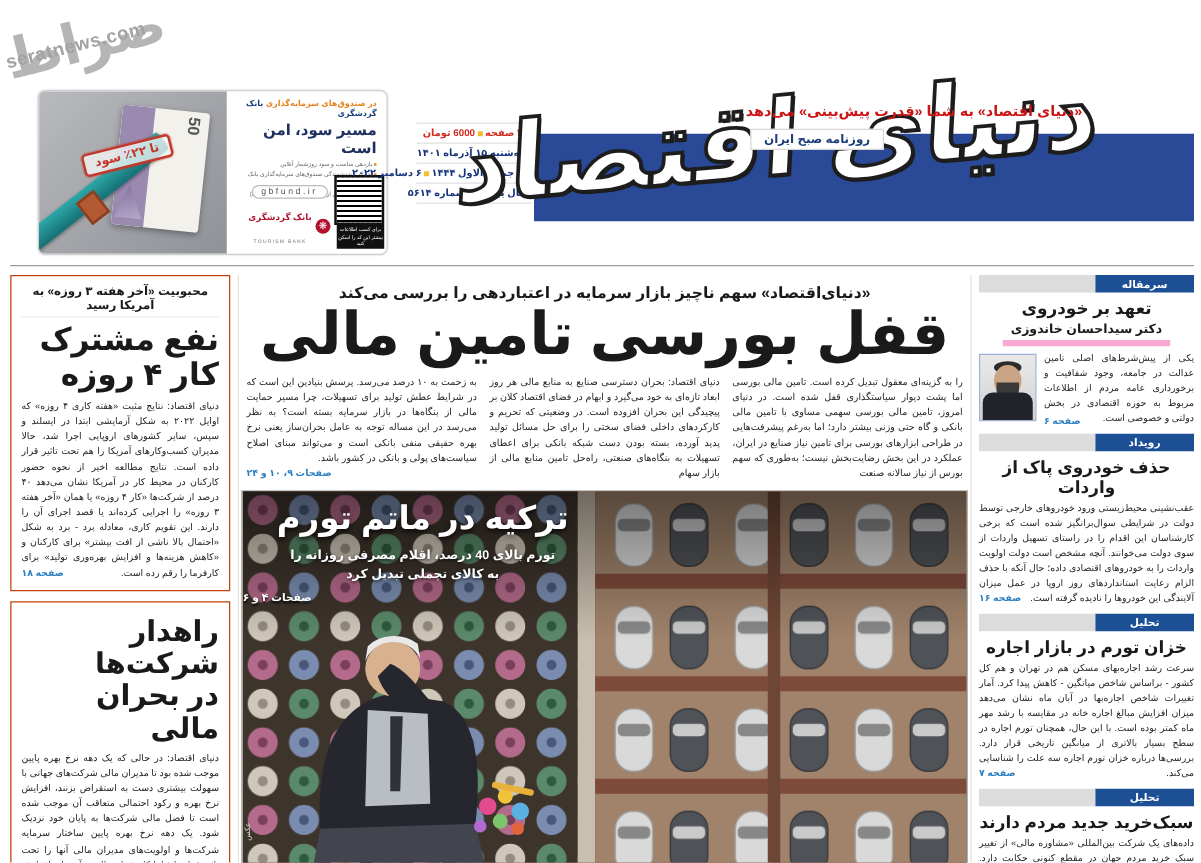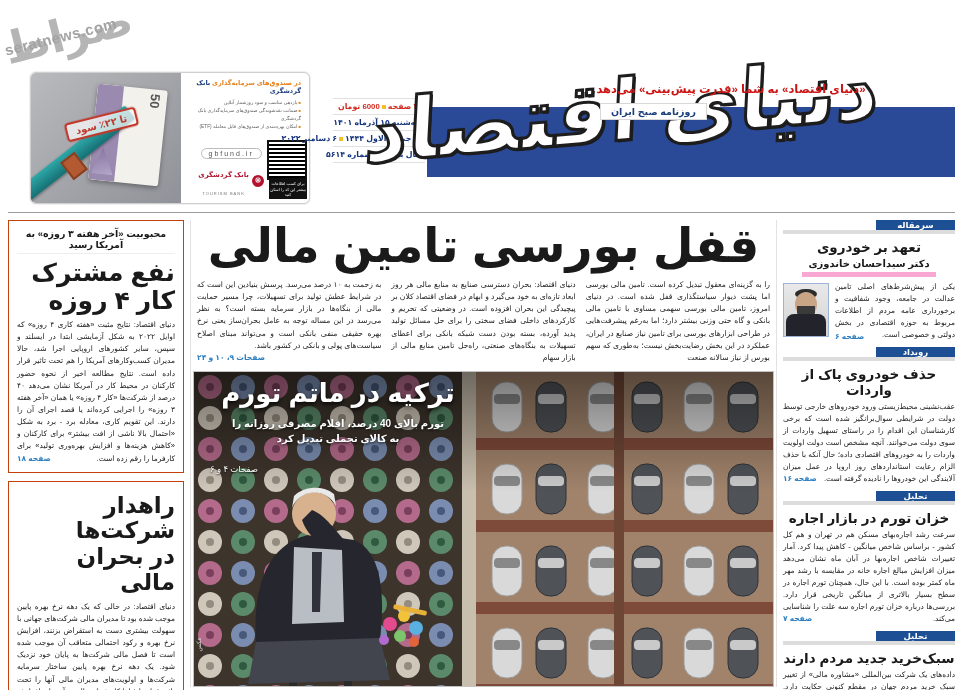--- a/index.html
+++ b/index.html
@@ -64,33 +64,33 @@
   .kicker{font-size:12.5px;font-weight:bold;text-align:center;margin-top:6px;}
   .headline{font-size:47px;font-weight:bold;text-align:center;line-height:1.02;margin-top:2px;letter-spacing:-1px;}
   .lead{display:flex;gap:10px;margin-top:9px;padding:0 4px;}
   .lead .col{flex:1;font-size:7.6px;line-height:1.6;text-align:justify;color:#222;}
   .pageref{color:#2d7fc1;font-weight:bold;}
   .lead .pageref{float:left;}
   
   .photo{margin-top:7px;width:579px;height:314px;position:relative;border:1px solid #c3c3c3;background:#6b4a33;overflow:hidden;}
   .ph-title{position:absolute;left:4px;top:6px;width:280px;text-align:center;color:#fff;font-size:26px;font-weight:bold;text-shadow:0 2px 4px rgba(0,0,0,.85);z-index:5;}
   .ph-sub{position:absolute;left:4px;top:44px;width:280px;text-align:center;color:#fff;font-size:10px;font-weight:bold;line-height:1.5;text-shadow:0 1px 3px rgba(0,0,0,.85);z-index:5;}
-  .ph-pages{position:absolute;left:16px;top:80px;color:#fff;font-size:8.5px;font-weight:normal;text-shadow:0 1px 2px #000;z-index:5;margin-top:12px;}
+  .ph-pages{position:absolute;left:0;top:80px;color:#fff;font-size:8.5px;font-weight:bold;text-shadow:0 1px 2px #000;z-index:5;}
   .ph-credit{position:absolute;left:1px;bottom:34px;color:#eee;font-size:6px;writing-mode:vertical-rl;transform:rotate(180deg);z-index:5;opacity:.85;}
   
   .box{border:1px solid #c2410c;padding:7px 8px;box-sizing:border-box;background:#fff;}
   .box + .box{margin-top:8px;}
   .l-kicker{font-size:9.5px;font-weight:bold;text-align:center;border-bottom:1px solid #eee;padding-bottom:3px;}
   .l-title{font-size:25px;font-weight:bold;text-align:right;line-height:1.12;white-space:pre-line;margin:4px 0 5px;}
   .l-title2{font-size:23px;}
   .l-body{font-size:7.5px;line-height:1.62;text-align:justify;}
   .l-body .pageref{float:left;}
   
   .sec{margin-bottom:6px;}
-  .sec-bar{display:flex;height:14px;flex-direction:column;}
+  .sec-bar{display:flex;height:14px;}
   .sec-label{background:#1c4f94;color:#fff;font-size:8.5px;font-weight:bold;width:46%;display:flex;align-items:center;justify-content:center;}
   .sec-gray{background:#dcdcdc;flex:1;}
   .sec-title{font-size:13.5px;font-weight:bold;text-align:center;margin:5px 0 3px;}
   .sec-author{font-size:10px;font-weight:bold;text-align:center;border-bottom:5px solid #f9a8d4;display:block;width:78%;margin:0 auto 4px;padding-bottom:3px;}
   .sec-body{font-size:7.5px;line-height:1.6;text-align:justify;color:#222;}
   .sec-body .pageref{float:left;}
   .sec-photo{float:left;width:44px;height:52px;border:1px solid #9db4d6;margin:2px 6px 0 0;background:linear-gradient(#e9e9e9,#d2d2d2);position:relative;overflow:hidden;}
   .sp-head{position:absolute;left:11px;top:8px;width:22px;height:24px;border-radius:50% 50% 45% 45%;background:#caa585;}
   .sp-hair{position:absolute;left:11px;top:5px;width:22px;height:10px;border-radius:50%;background:#2c2c2c;}
   .sp-beard{position:absolute;left:13px;top:22px;width:18px;height:12px;border-radius:0 0 45% 45%;background:#3a3a3a;}
@@ -104,20 +104,21 @@
   <div class="wm-logo ltr">صراط</div>
   <div class="wm-site ltr">seratnews.com</div>
 </div>
 
 <div class="abs ad">
   <div class="ad-text">
     <div class="ad-tagline">
       <span class="t1">در صندوق‌های سرمایه‌گذاری</span>
       <span class="t2">بانک گردشگری</span>
     </div>
+    <div class="ad-title">مسیر سود، امن است</div>
     <div class="ad-bullets">
       <div>بازدهی مناسب و سود روزشمار آنلاین</div>
       <div>ضمانت نقدشوندگی صندوق‌های سرمایه‌گذاری بانک گردشگری</div>
       <div>امکان بهره‌مندی از صندوق‌های قابل معامله (ETF)</div>
     </div>
     <div class="ad-bottom">
       <div class="qr-wrap">
         <div class="qr"></div>
         <div class="qr-cap">برای کسب اطلاعات بیشتر این کد را اسکن کنید</div>
       </div>
@@ -159,20 +160,21 @@
     <span>۱۱ جمادی‌الاول ۱۴۴۴</span><span class="dot"></span><span>۶ دسامبر ۲۰۲۲</span>
   </div>
   <div class="row">
     <span>سال بیستم</span><span class="dot"></span><span>شماره ۵۶۱۴</span>
   </div>
 </div>
 
 <div class="abs hr-top"></div>
 
 <div class="abs centercol">
+  <div class="kicker">«دنیای‌اقتصاد» سهم ناچیز بازار سرمایه در اعتباردهی را بررسی می‌کند</div>
   <div class="headline">قفل بورسی تامین مالی</div>
   <div class="lead">
     <div class="col">را به گزینه‌ای معقول تبدیل کرده است. تامین مالی بورسی اما پشت دیوار سیاستگذاری قفل شده است. در دنیای امروز، تامین مالی بورسی سهمی مساوی با تامین مالی بانکی و گاه حتی وزنی بیشتر دارد؛ اما به‌رغم پیشرفت‌هایی در طراحی ابزارهای بورسی برای تامین نیاز صنایع در ایران، عملکرد در این بخش رضایت‌بخش نیست؛ به‌طوری که سهم بورس از نیاز سالانه صنعت</div>
     <div class="col">دنیای اقتصاد: بحران دسترسی صنایع به منابع مالی هر روز ابعاد تازه‌ای به خود می‌گیرد و ابهام در فضای اقتصاد کلان بر پیچیدگی این بحران افزوده است. در وضعیتی که تحریم و کارکردهای داخلی فضای سختی را برای حل مسائل تولید پدید آورده، بسته بودن دست شبکه بانکی برای اعطای تسهیلات به بنگاه‌های صنعتی، راه‌حل تامین منابع مالی از بازار سهام</div>
     <div class="col">
       <span>به زحمت به ۱۰ درصد می‌رسد. پرسش بنیادین این است که در شرایط عطش تولید برای تسهیلات، چرا مسیر حمایت مالی از بنگاه‌ها در بازار سرمایه بسته است؟ به نظر می‌رسد در این مساله توجه به عامل بحران‌ساز یعنی نرخ بهره حقیقی منفی بانکی است و می‌تواند مبنای اصلاح سیاست‌های پولی و بانکی در کشور باشد.</span>
       <span class="pageref">صفحات ۹، ۱۰ و ۲۴</span>
     </div>
   </div>
 

